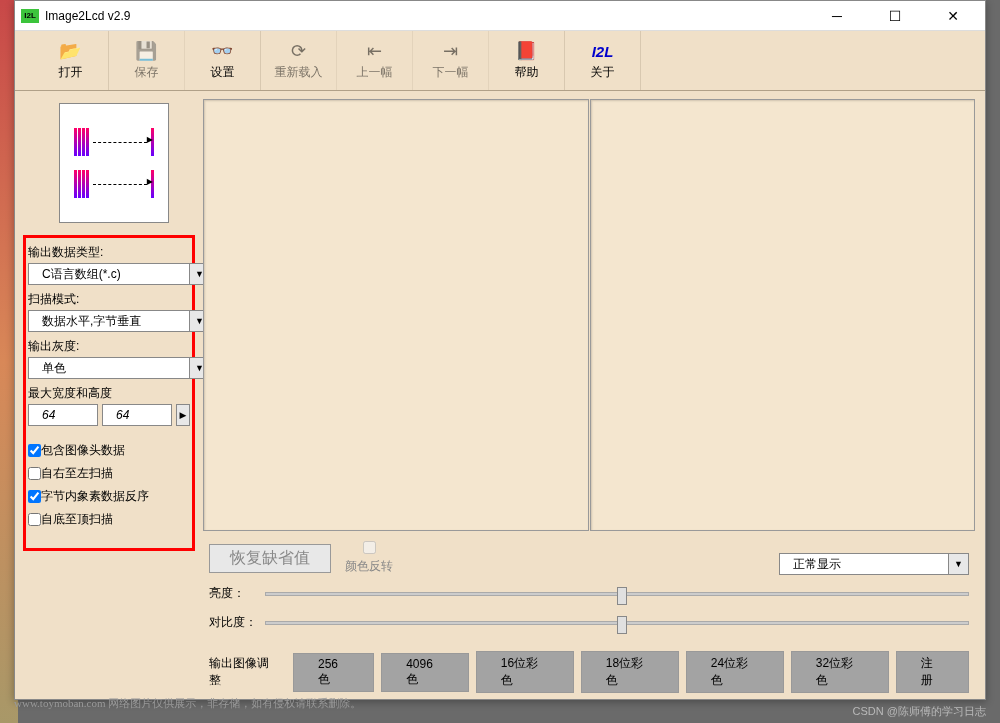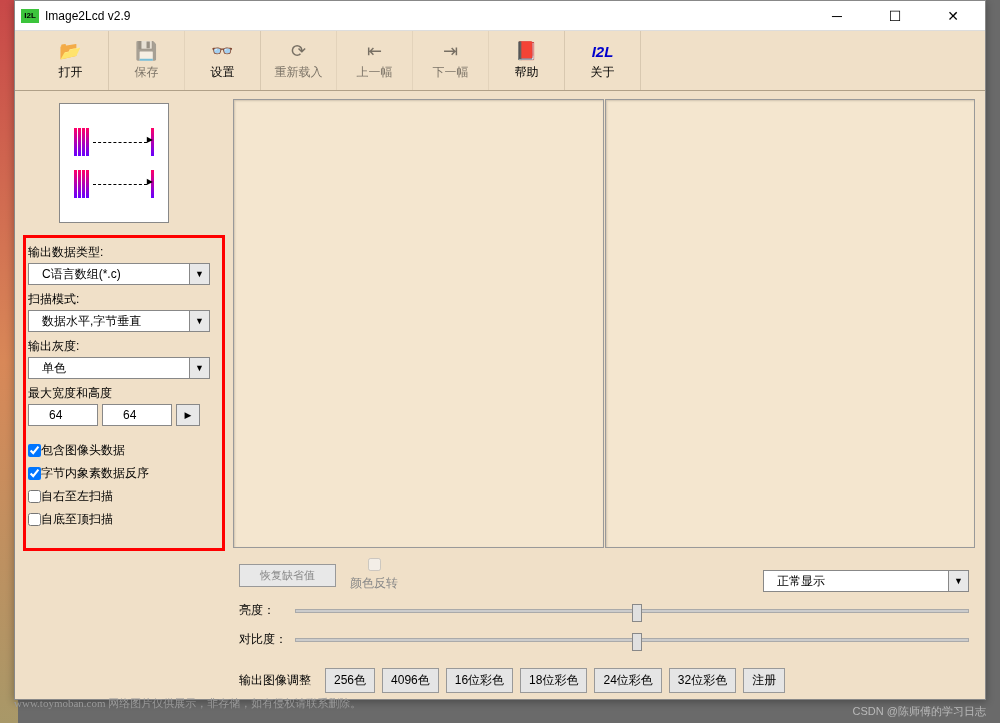--- a/index.html
+++ b/index.html
@@ -16,64 +16,64 @@
     .win-btn { width: 40px; height: 24px; display: flex; align-items: center; justify-content: center; font-size: 14px; color: #000; cursor: pointer; }
     
     .toolbar { height: 60px; background: #f0e0c8; display: flex; border-bottom: 1px solid #b0a088; padding-left: 18px; }
     .tool-btn { width: 76px; display: flex; flex-direction: column; align-items: center; justify-content: center; gap: 2px; border-right: 1px solid #d8c8b0; cursor: pointer; }
     .tool-btn.disabled { opacity: 0.5; cursor: default; }
     .tool-icon { font-size: 18px; height: 22px; display: flex; align-items: center; }
     .tool-label { font-size: 12px; color: #000; }
     
     .main-area { display: flex; height: calc(100% - 90px); background: #f0e0c8; }
     
-    .left-panel { width: 218px; padding: 8px; }
+    .left-panel { width: 188px; padding: 8px; }
     
     .icon-preview { width: 110px; height: 120px; border: 1px solid #888; background: #fff; margin: 4px 0 0 36px; display: flex; flex-direction: column; align-items: center; justify-content: center; gap: 14px; padding: 12px; }
     .preview-row { display: flex; align-items: center; gap: 2px; position: relative; width: 80px; }
     .bars { display: flex; gap: 1px; }
     .bar { width: 3px; height: 28px; }
     .bar.p { background: linear-gradient(180deg, #f06, #60f); }
     .arrow-line { flex: 1; border-top: 1px dashed #000; margin: 0 2px; position: relative; }
     .arrow-line::after { content: "▶"; position: absolute; right: -6px; top: -8px; font-size: 8px; color: #000; }
     
     .highlight-box { border: 3px solid #f00; padding: 6px 2px 14px 2px; margin-top: 12px; }
     
     .form-group { margin-bottom: 6px; }
     .form-label { font-size: 12px; color: #000; display: block; margin-bottom: 2px; }
     .combo { display: flex; width: 182px; height: 22px; border: 1px solid #888; background: #fff; }
     .combo-text { flex: 1; padding: 2px 13px; font-size: 12px; }
     .combo-arrow { width: 20px; background: #e8e8e8; border-left: 1px solid #888; display: flex; align-items: center; justify-content: center; font-size: 9px; }
     
     .size-row { display: flex; gap: 4px; align-items: center; }
-    .size-input { width: 70px; height: 22px; border: 1px solid #888; background: #fff; padding: 2px 20px; font-size: 12px; }
+    .size-input { width: 70px; height: 22px; border: 1px solid #888; background: #fff; padding: 2px 13px; font-size: 12px; font-style: italic; }
     .go-btn { width: 24px; height: 22px; border: 1px solid #888; background: #e8e8e8; display: flex; align-items: center; justify-content: center; font-size: 9px; cursor: pointer; }
     
     .check-list { margin-top: 16px; }
     .check-row { display: flex; align-items: center; margin-bottom: 6px; font-size: 12px; }
     .check-row input { width: 13px; height: 13px; }
     
     .preview-panes { flex: 1; display: flex; flex-direction: column; padding: 8px 10px 0 0; }
     .panes-row { flex: 1; display: flex; gap: 1px; }
     .pane { flex: 1; border: 1px solid #999; background: #f4e6cf; box-shadow: inset 1px 1px 2px rgba(0,0,0,0.15); }
     
     .controls-row { display: flex; align-items: center; gap: 14px; padding: 10px 6px; }
-    .btn3d { padding: 3px 20px; border: 1px solid #999; background: #e8e8e8; font-size: 11px; color: #888; }
+    .btn3d { padding: 3px 20px; border: 1px solid #999; background: #e8e8e8; font-size: 16px; color: #888; }
     .inline-check { display: flex; align-items: center; gap: 4px; font-size: 12px; color: #888; flex-direction: column; }
-    .display-combo { margin-left: auto; width: 206px; margin-top: 12px; }
+    .display-combo { margin-left: auto; width: 190px; margin-top: 12px; }
     
     .slider-area { padding: 0 6px 8px 6px; }
     .slider-row { display: flex; align-items: center; margin-bottom: 12px; }
     .slider-label { font-size: 12px; width: 56px; }
     .slider-track { flex: 1; height: 4px; background: #ccc; border: 1px solid #aaa; position: relative; }
     .slider-thumb { position: absolute; top: -6px; left: 50%; width: 10px; height: 18px; background: #e0e0e0; border: 1px solid #888; }
     
     .bottom-tabs { display: flex; align-items: center; padding: 0 6px 6px 6px; gap: 8px; }
     .tabs-label { font-size: 12px; margin-right: 6px; }
-    .tab-btn { padding: 3px 8px; border: 1px solid #999; background: #e5e5e5; font-size: 12px; cursor: pointer; }
+    .tab-btn { padding: 3px 24px; border: 1px solid #999; background: #a3a3a3; font-size: 12px; cursor: pointer; }
     .tab-btn + .tab-btn { margin-left: -1px; }
     
     .watermark { position: absolute; bottom: 4px; right: 14px; font-size: 11px; color: #b8b8b8; }
     .footer-note { position: absolute; bottom: 12px; left: 14px; font-size: 11px; color: #999; font-family: Liberation Serif, serif; }
   </style>
 </head>
 <body>
 
 <div class="desktop-edge"></div>
 
@@ -189,26 +189,26 @@
             <div class="go-btn">▶</div>
           </div>
         </div>
 
         <div class="check-list">
           <div class="check-row">
               <input type="checkbox" checked="" style="">
               <span>包含图像头数据</span>
             </div>
           <div class="check-row">
+              <input type="checkbox" style="">
+              <span>自右至左扫描</span>
+            </div>
+          <div class="check-row">
               <input type="checkbox" checked="" style="">
               <span>字节内象素数据反序</span>
-            </div>
-          <div class="check-row">
-              <input type="checkbox" style="">
-              <span>自右至左扫描</span>
             </div>
           <div class="check-row">
               <input type="checkbox" style="">
               <span>自底至顶扫描</span>
             </div>
         </div>
       </div>
     </div>
 
     <div class="preview-panes">

